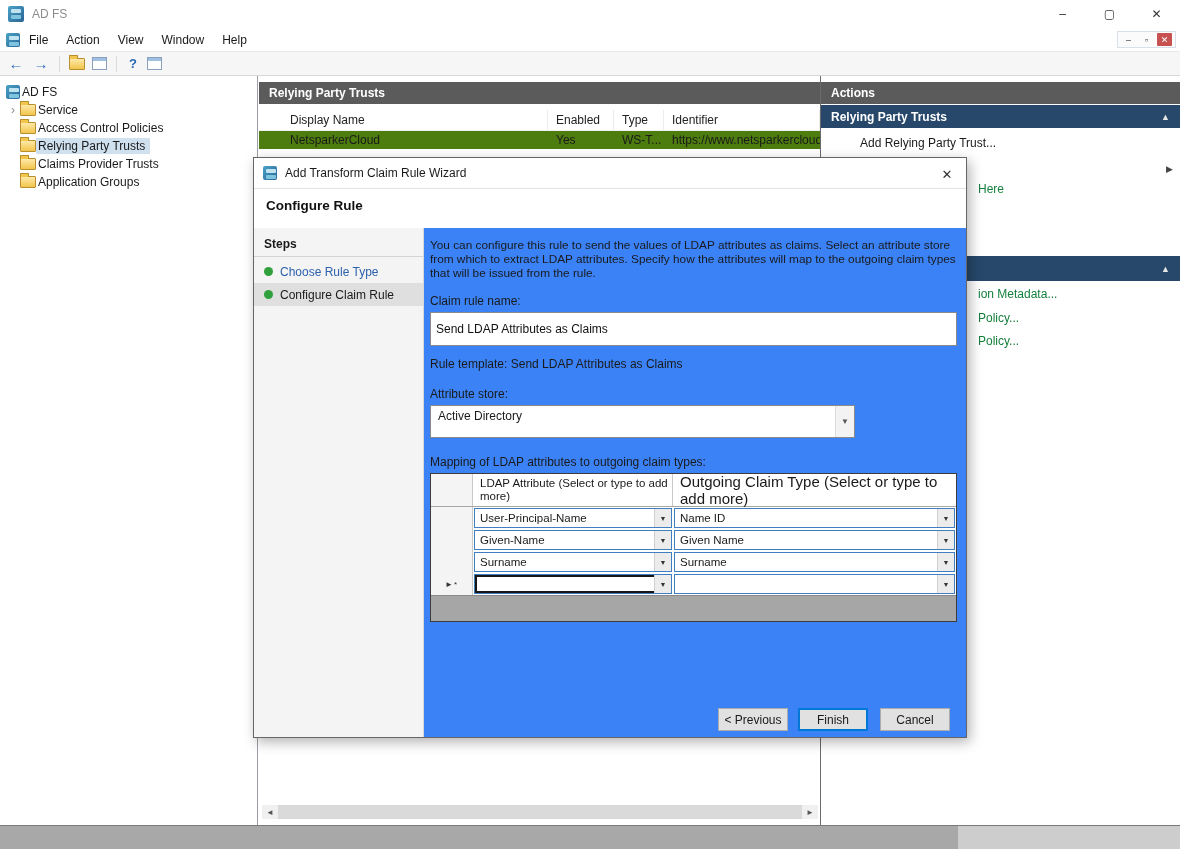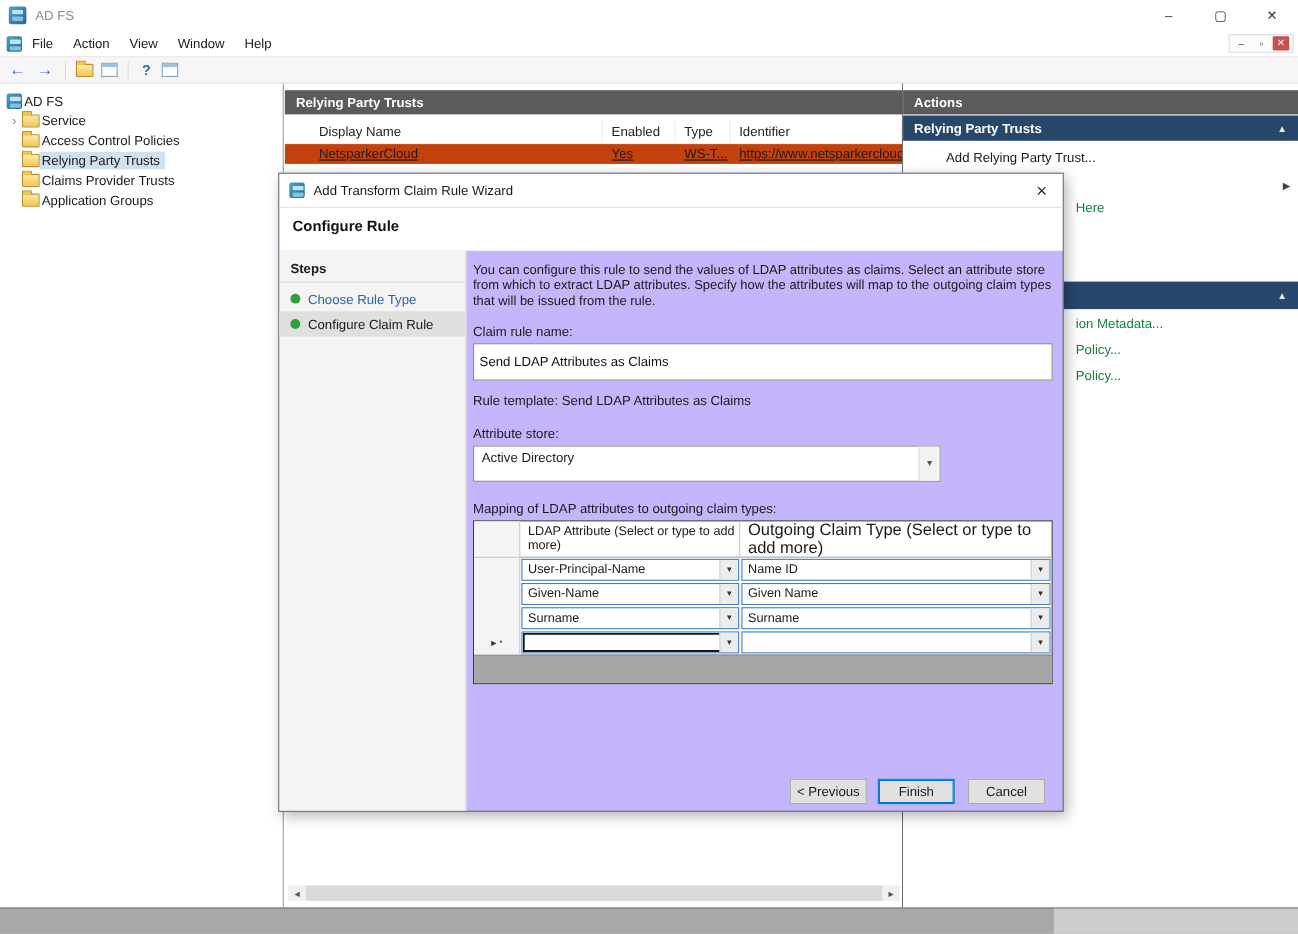--- a/index.html
+++ b/index.html
@@ -41,21 +41,21 @@
   .expander { width:14px; color:#8c8c8c; font-size:12px; text-align:center; line-height:12px; }
   .exp-empty { width:14px; }
   .node-box { display:inline-flex; align-items:center; gap:6px; padding:1px 5px 1px 2px; }
   .node-box.selected { background:#cfe0ef; }
 
   
   .list-panel { position:absolute; left:259px; top:76px; width:562px; height:749px; background:#fff; border-right:1px solid #6b6b6b; }
   .panel-header { position:absolute; left:0; top:6px; right:0; height:22px; background:#5b5b5b; color:#fff; font-weight:bold; display:flex; align-items:center; padding:0 10px; font-size:12px; }
   .lp-cols { position:absolute; left:0; top:34px; right:0; height:21px; display:flex; background:#fff; border-bottom:1px solid #f0f0f0; }
   .lp-cols > div { display:flex; align-items:center; border-right:1px solid #ececec; font-size:12px; color:#222; }
-  .lp-row { position:absolute; left:0; top:55px; right:0; height:18px; display:flex; background:#c2410c;text-decoration:underline; }
+  .lp-row { position:absolute; left:0; top:55px; right:0; height:18px; display:flex; background:#4d7c0f; }
   .lp-row > div { display:flex; align-items:center; font-size:12px; color:#1a1a1a; }
   .lp-c1 { width:289px; padding-left:31px; }
   .lp-c2 { width:66px; padding-left:8px; }
   .lp-c3 { width:50px; padding-left:8px;text-align:right; }
   .lp-c4 { flex:1; padding-left:8px; overflow:hidden; white-space:nowrap; }
   .hscroll { position:absolute; left:3px; right:2px; bottom:6px; height:14px; background:#f0f0f0; display:flex; align-items:center; }
   .hs-btn { width:16px; height:14px; display:flex; align-items:center; justify-content:center; font-size:8px; color:#555; }
   .hs-thumb { flex:1; height:14px; background:#dadada; }
 
   
@@ -68,21 +68,21 @@
   .action-item { position:absolute; left:0; right:0; top:58px; height:18px; display:flex; align-items:center; padding-left:39px; font-size:12px; color:#1a1a1a; }
   .submenu-arrow { position:absolute; right:7px; top:88px; font-size:9px; color:#444; }
   .frag { position:absolute; left:157px; height:16px; font-size:12px; color:#15803d; white-space:nowrap; }
   .frag-0 { top:106px; } .frag-1 { top:211px; } .frag-2 { top:235px; } .frag-3 { top:258px; }
 
   
   .bottom-strip { position:absolute; left:0; top:825px; width:1180px; height:24px; background:#a8a8a8; border-top:1px solid #7a7a7a; }
   .bottom-strip .lighter { position:absolute; left:958px; top:0; width:222px; height:100%; background:#cdcdcd; }
 
   
-  .dialog { position:absolute; left:253px; top:157px; width:714px; height:581px; background:#c4b5fd; border:1px solid #666; box-shadow:3px 4px 12px rgba(0,0,0,.3); }
+  .dialog { position:absolute; left:253px; top:157px; width:714px; height:581px; background:#3b82f6; border:1px solid #666; box-shadow:3px 4px 12px rgba(0,0,0,.3); }
   .dlg-header { position:absolute; left:0; top:0; right:0; height:31px; background:#fff; border-bottom:1px solid #e3e3e3; display:flex; align-items:center; padding-left:9px; gap:8px; }
   .dlg-title { font-size:12px; color:#1a1a1a; }
   .dlg-close { position:absolute; right:9px; top:6px; width:20px; height:20px; display:flex; align-items:center; justify-content:center; font-size:13px; color:#333; }
   .dlg-heading { position:absolute; left:0; top:31px; right:0; height:39px; background:#fff; padding:9px 0 0 12px; font-weight:bold; font-size:13.5px; color:#111; }
   .dlg-body { position:absolute; left:0; top:70px; right:0; bottom:0; display:flex; }
   .steps-panel { width:172px; background:#f4f4f4; border-right:1px solid #d8d8d8; }
   .steps-title { font-weight:bold; font-size:12px; padding:9px 0 5px 10px; border-bottom:1px solid #d4d4d4; margin-bottom:3px; }
   .step-item { display:flex; align-items:center; gap:7px; height:23px; padding-left:10px; font-size:12px; }
   .step-item .dot { width:9px; height:9px; border-radius:50%; background:#2fa03c; flex:0 0 auto; }
   .step-link { color:#2d62ad; }

